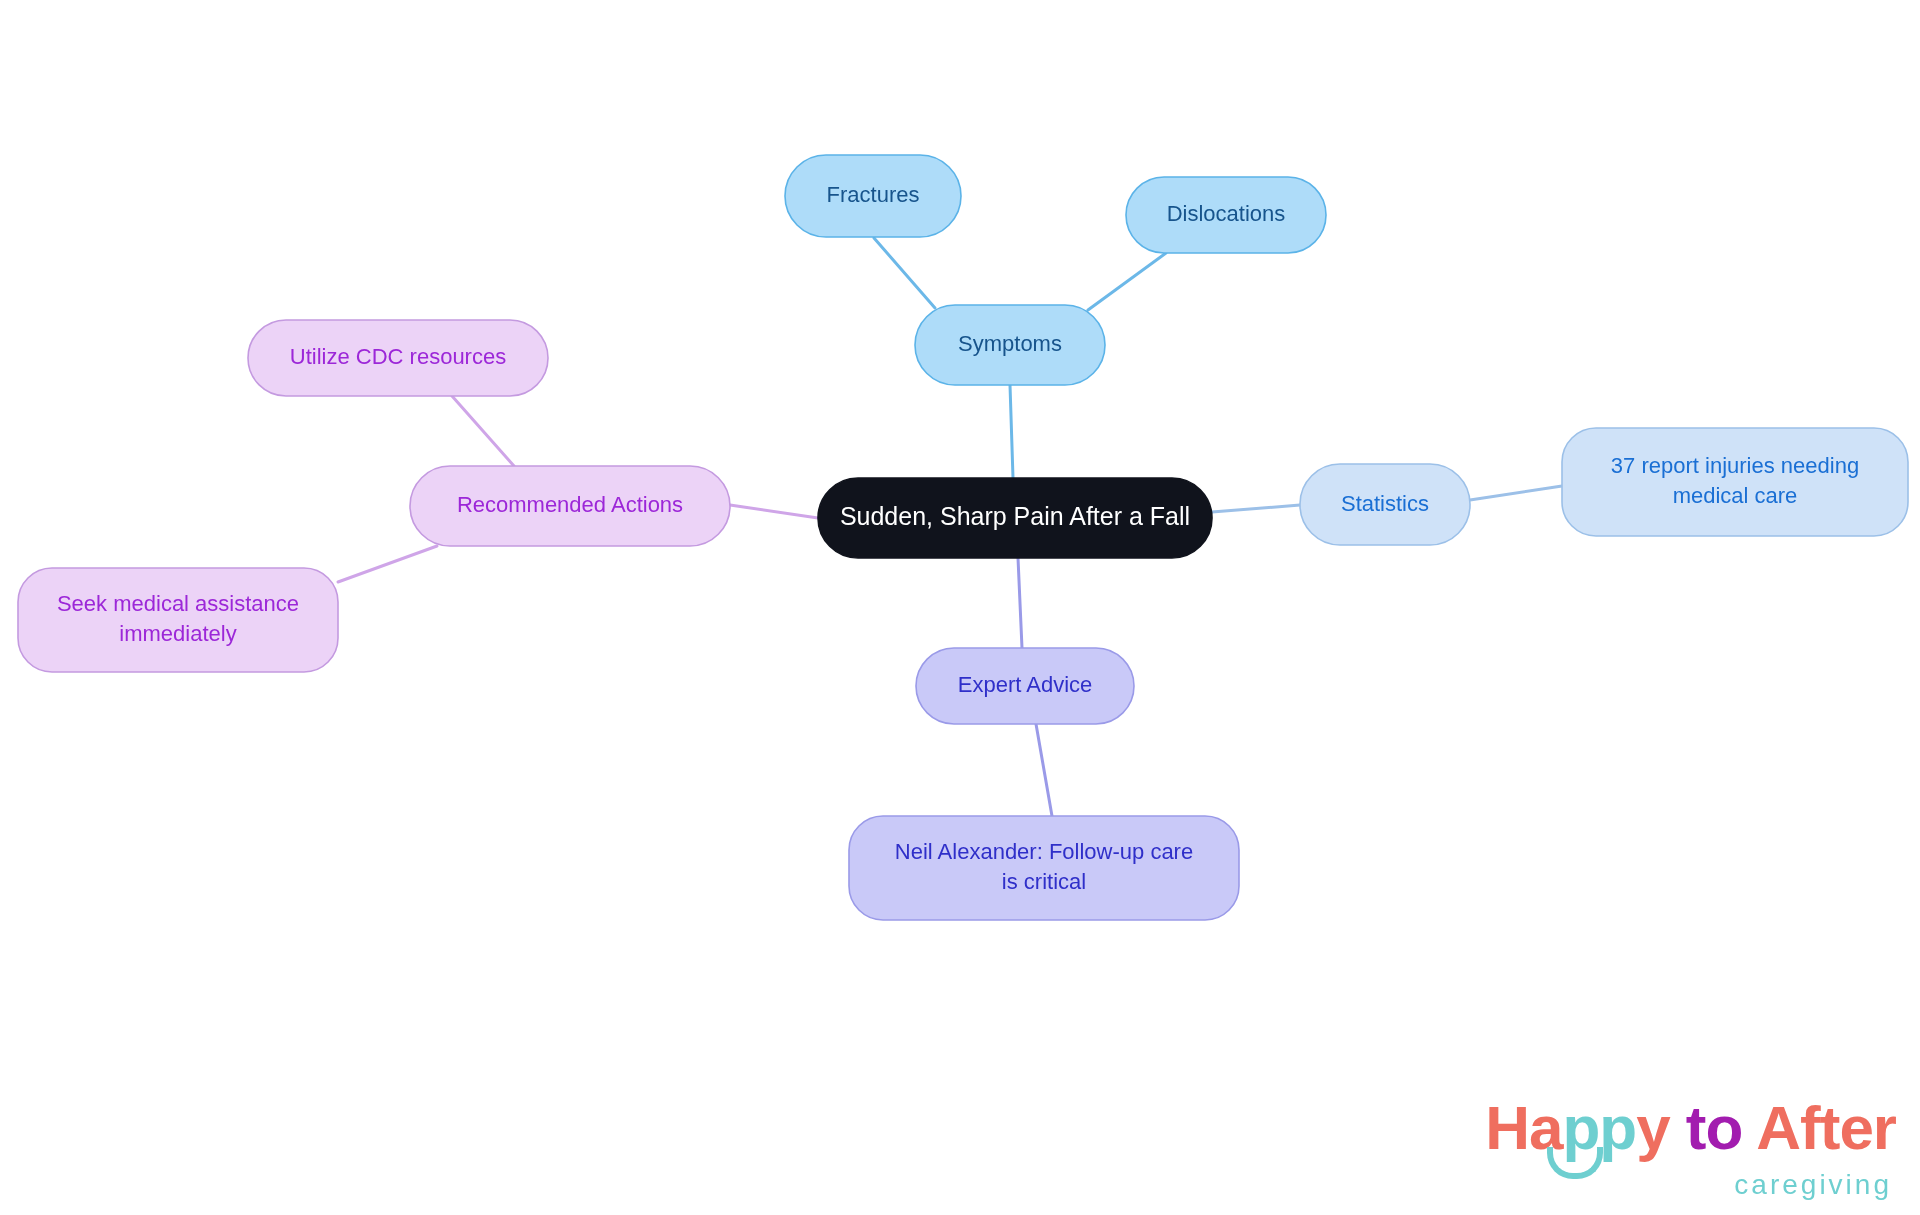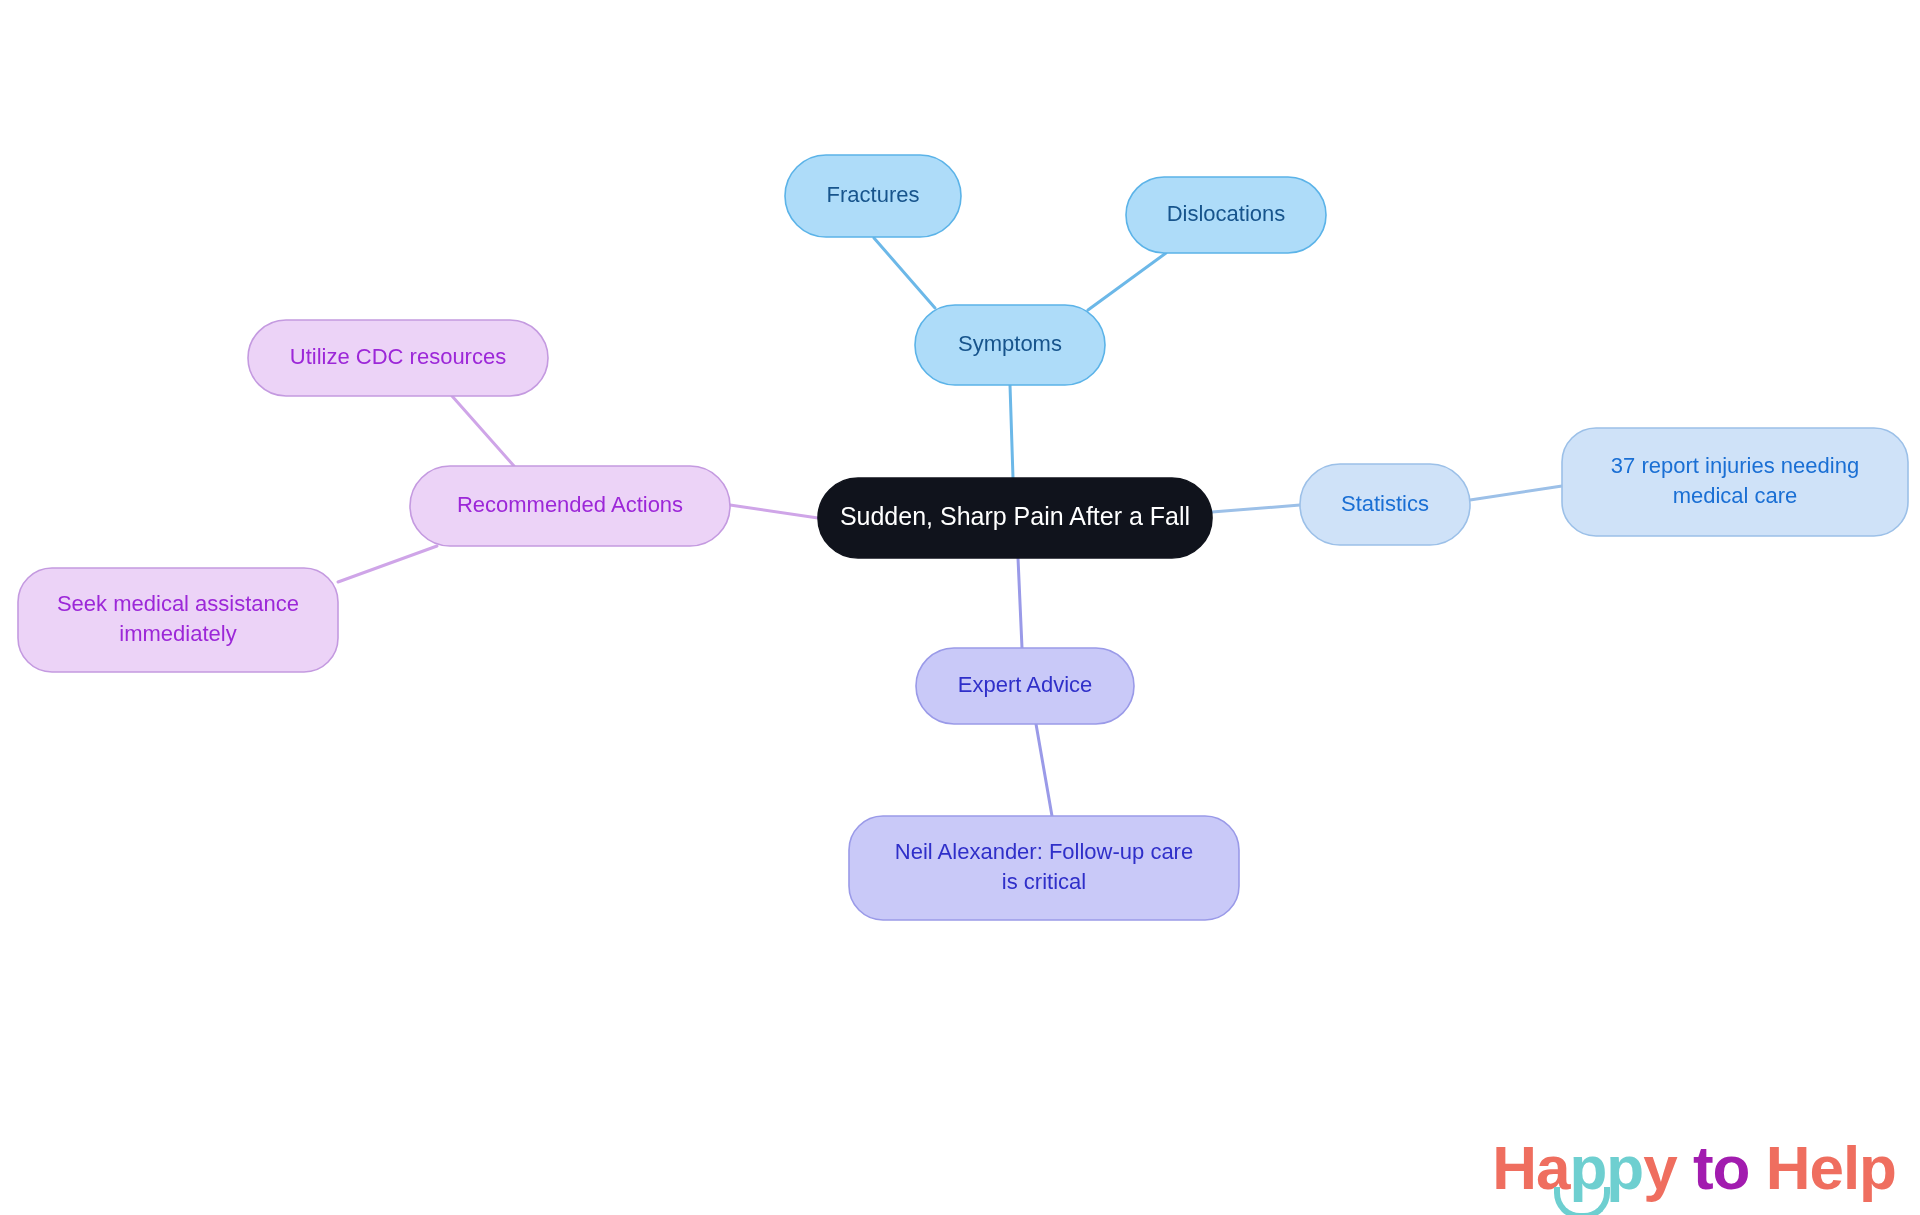--- a/index.html
+++ b/index.html
@@ -128,16 +128,17 @@
       </g>
       <g>
         <rect class="node-shape" x="818" y="478" width="394" height="80" rx="40" ry="40" fill="#10131c" stroke="#10131c" stroke-width="0"></rect>
         <text class="node-label" x="1015" y="518" fill="#ffffff" font-size="25" font-family="&quot;Liberation Sans&quot;, &quot;DejaVu Sans&quot;, sans-serif"><tspan x="1015">Sudden, Sharp Pain After a Fall</tspan></text>
       </g>
     </g>
 </svg>
 
 <div id="brand-logo">
   <div class="logo-wordmark">
-    <span style="color: rgb(239, 110, 95);">Ha</span><span style="color: rgb(110, 207, 208);">pp</span><span style="color: rgb(239, 110, 95);">y</span><span style="color: #a21caf;"> to </span><span style="color: rgb(239, 110, 95);">Help</span>
+    <span style="color: rgb(239, 110, 95);">Ha</span><span style="color: rgb(110, 207, 208);">pp</span><span style="color: rgb(239, 110, 95);">y</span><span style="color: #a21caf;"> to </span><span style="color: rgb(239, 110, 95);">After</span>
     <span class="logo-smile" style="border-color: rgb(110, 207, 208);"></span>
   </div>
+  <div class="logo-tagline" style="color: rgb(110, 207, 208);">caregiving</div>
 </div>
 
 </body></html>

